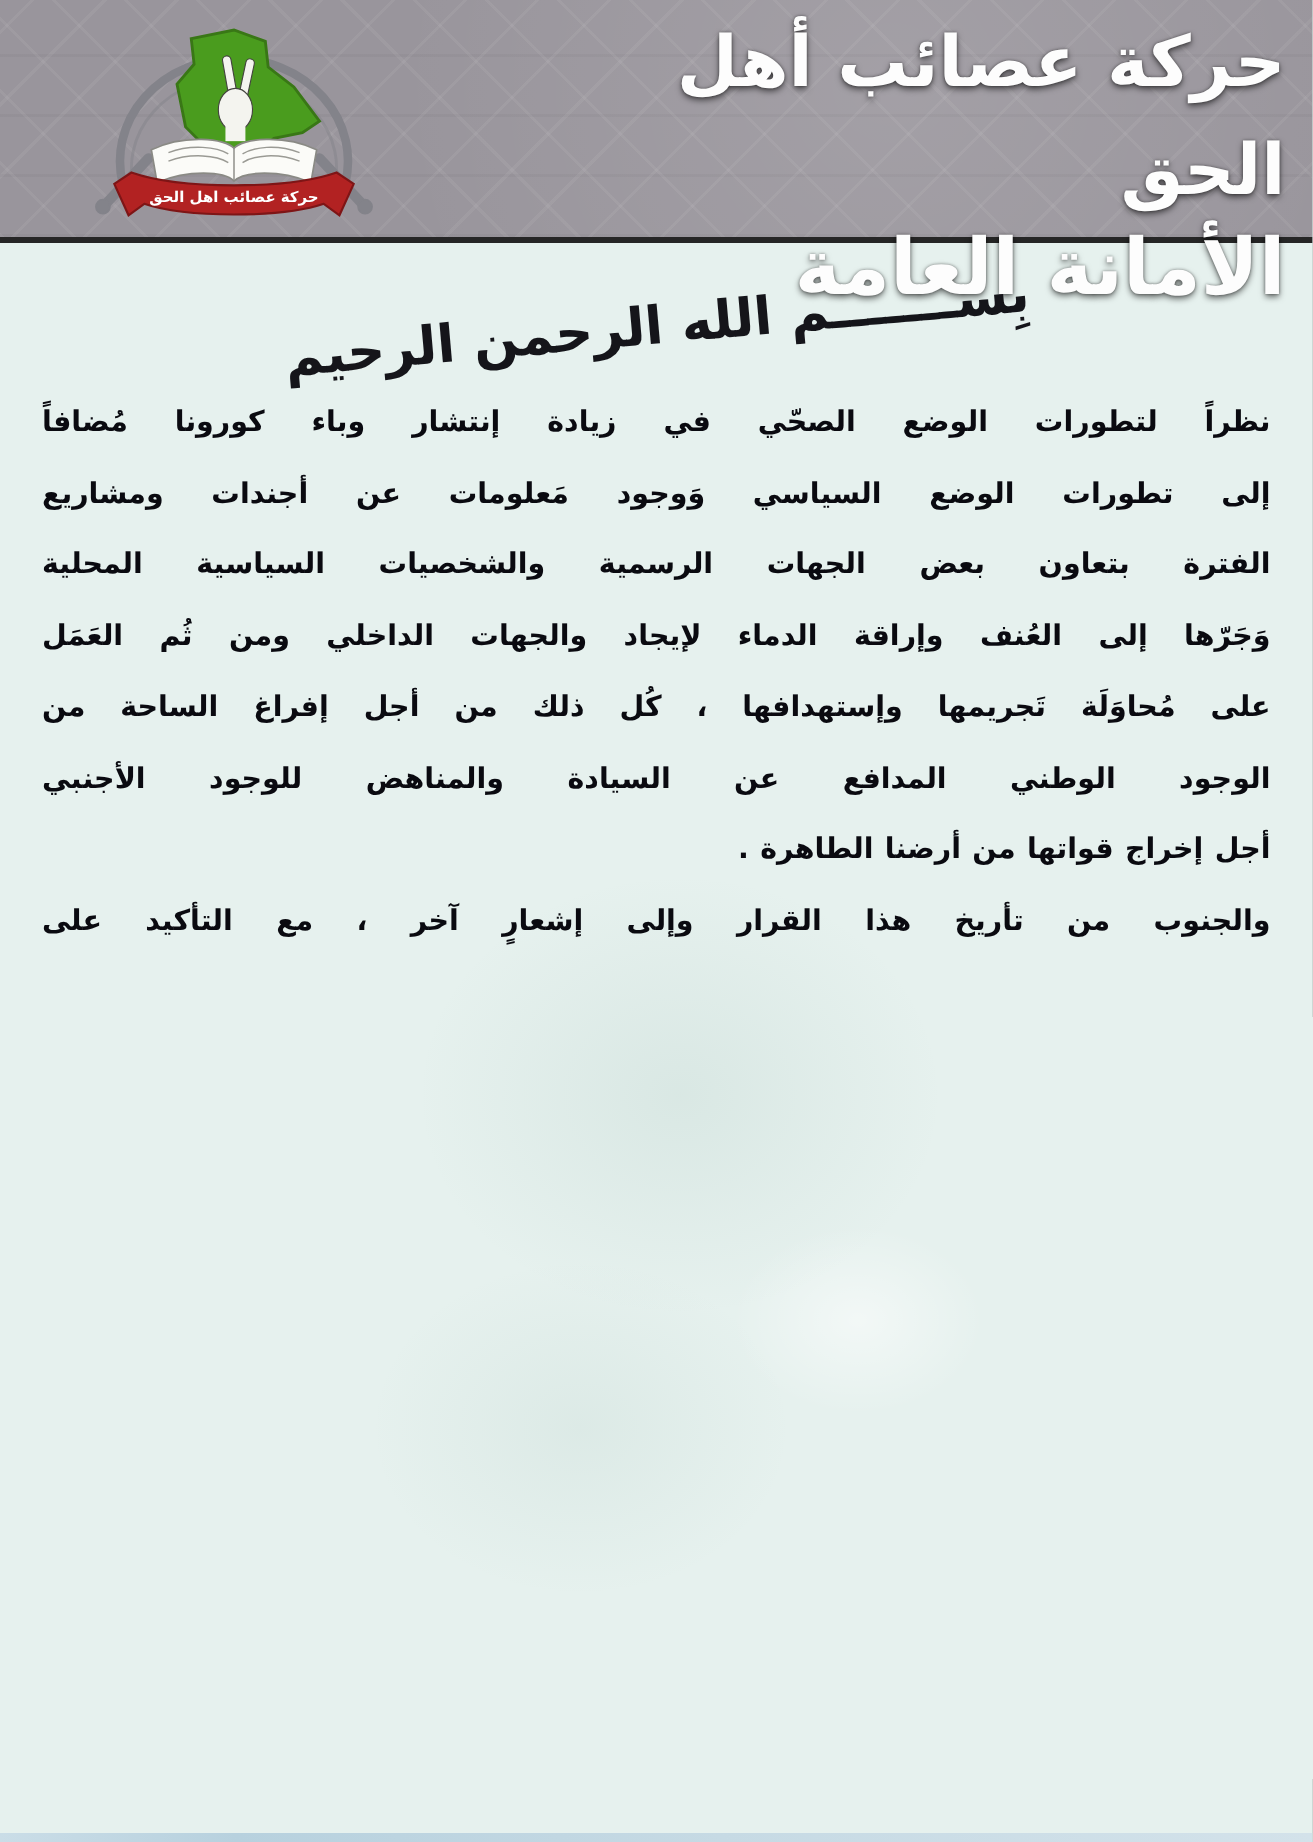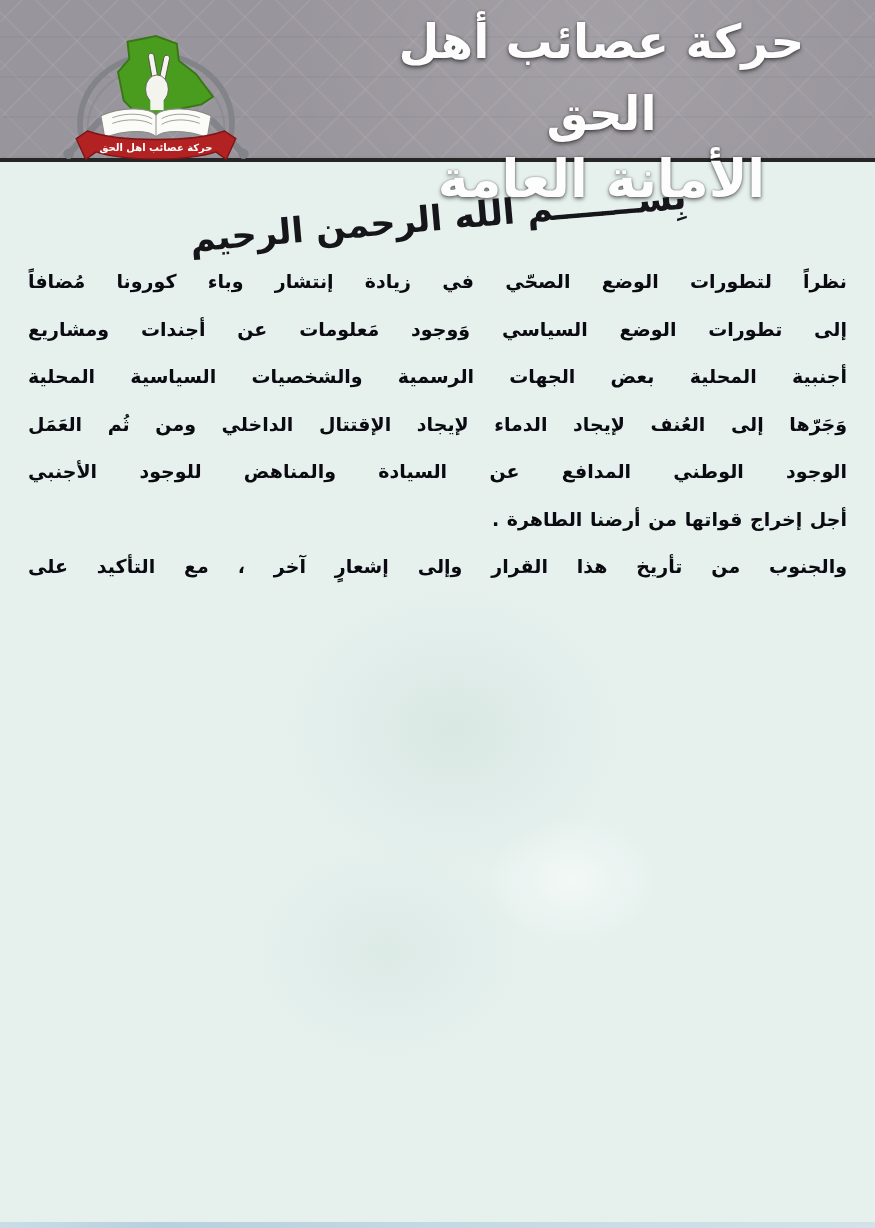--- a/index.html
+++ b/index.html
@@ -14,31 +14,31 @@
     background:
       radial-gradient(circle at 68% 35%, rgba(255,255,255,0.10), transparent 55%),
       repeating-linear-gradient(45deg, rgba(255,255,255,0.055) 0 2px, transparent 2px 34px),
       repeating-linear-gradient(-45deg, rgba(255,255,255,0.055) 0 2px, transparent 2px 34px),
       repeating-linear-gradient(0deg, rgba(0,0,0,0.03) 0 2px, transparent 2px 40px),
       #99959c;
     border-bottom:4px solid #262626;
   }
   .title-block{
     position:absolute;left:346px;right:18px;top:6px;
-    text-align:center;color:#fdfdfd;direction:rtl;
+    text-align:right;color:#fdfdfd;direction:rtl;
   }
   .title-line1{
     font-size:47px;font-weight:bold;line-height:72px;
     text-shadow:0 2px 4px rgba(0,0,0,0.55), 0 0 2px rgba(0,0,0,0.4);
   }
   .title-line2{
     font-size:52px;font-weight:bold;line-height:58px;
     text-shadow:0 2px 4px rgba(0,0,0,0.55), 0 0 2px rgba(0,0,0,0.4);
   }
-  .emblem{position:absolute;left:28px;top:17px;width:256px;height:152px;}
+  .emblem{position:absolute;left:28px;top:1px;width:256px;height:152px;}
   
   .bismillah{
     margin:20px auto 0 auto;width:560px;height:72px;
     text-align:center;font-size:35px;font-weight:bold;color:#15151a;
     transform:rotate(-5deg);direction:rtl;line-height:72px;
   }
   
   .content{
     position:relative;padding:0 28px;margin-top:4px;direction:rtl;color:#0a0a10;
   }
@@ -112,22 +112,23 @@
     </div>
   </div>
 
   <div class="watermark"></div>
 
   <div class="bismillah">بِســـــــم الله الرحمن الرحيم</div>
 
   <div class="content">
     <div class="line">نظراً لتطورات الوضع الصحّي في زيادة إنتشار وباء كورونا مُضافاً</div>
     <div class="line">إلى تطورات الوضع السياسي وَوجود مَعلومات عن أجندات ومشاريع</div>
-    <div class="line">أجنبية المحلية بعض الجهات الرسمية والشخصيات السياسية المحلية</div>
-    <div class="line">وَجَرّها إلى العُنف لإيجاد الدماء لإيجاد الإقتتال الداخلي ومن ثُم العَمَل</div>
+    <div class="line">الفترة بتعاون بعض الجهات الرسمية والشخصيات السياسية المحلية</div>
+    <div class="line">وَجَرّها إلى العُنف وإراقة الدماء لإيجاد والجهات الداخلي ومن ثُم العَمَل</div>
+    <div class="line">على مُحاوَلَة تَجريمها وإستهدافها ، كُل ذلك من أجل إفراغ الساحة من</div>
     <div class="line">الوجود الوطني المدافع عن السيادة والمناهض للوجود الأجنبي</div>
     <div class="line partial">أجل إخراج قواتها من أرضنا الطاهرة .</div>
     <div class="line">والجنوب من تأريخ هذا القرار وإلى إشعارٍ آخر ، مع التأكيد على</div>
 
   </div>
 
   <div class="bottom-strip"></div>
 
 </div>
 

